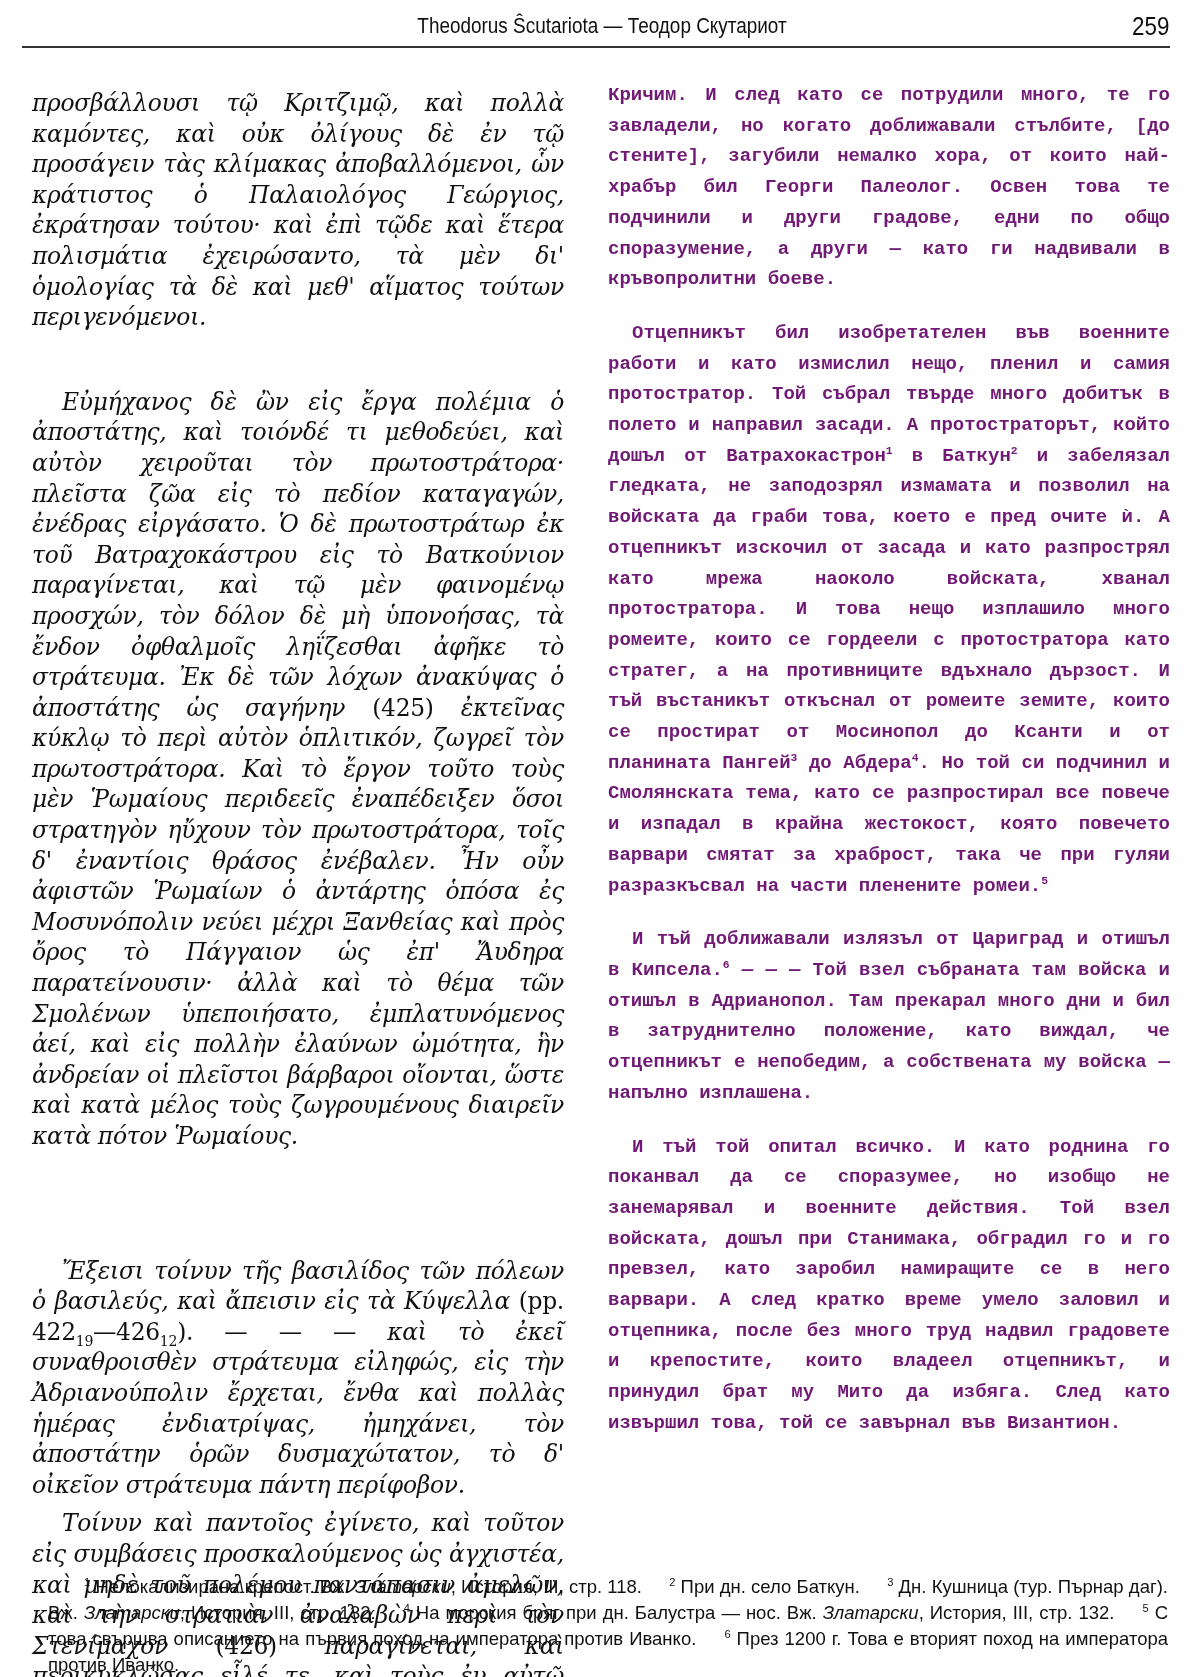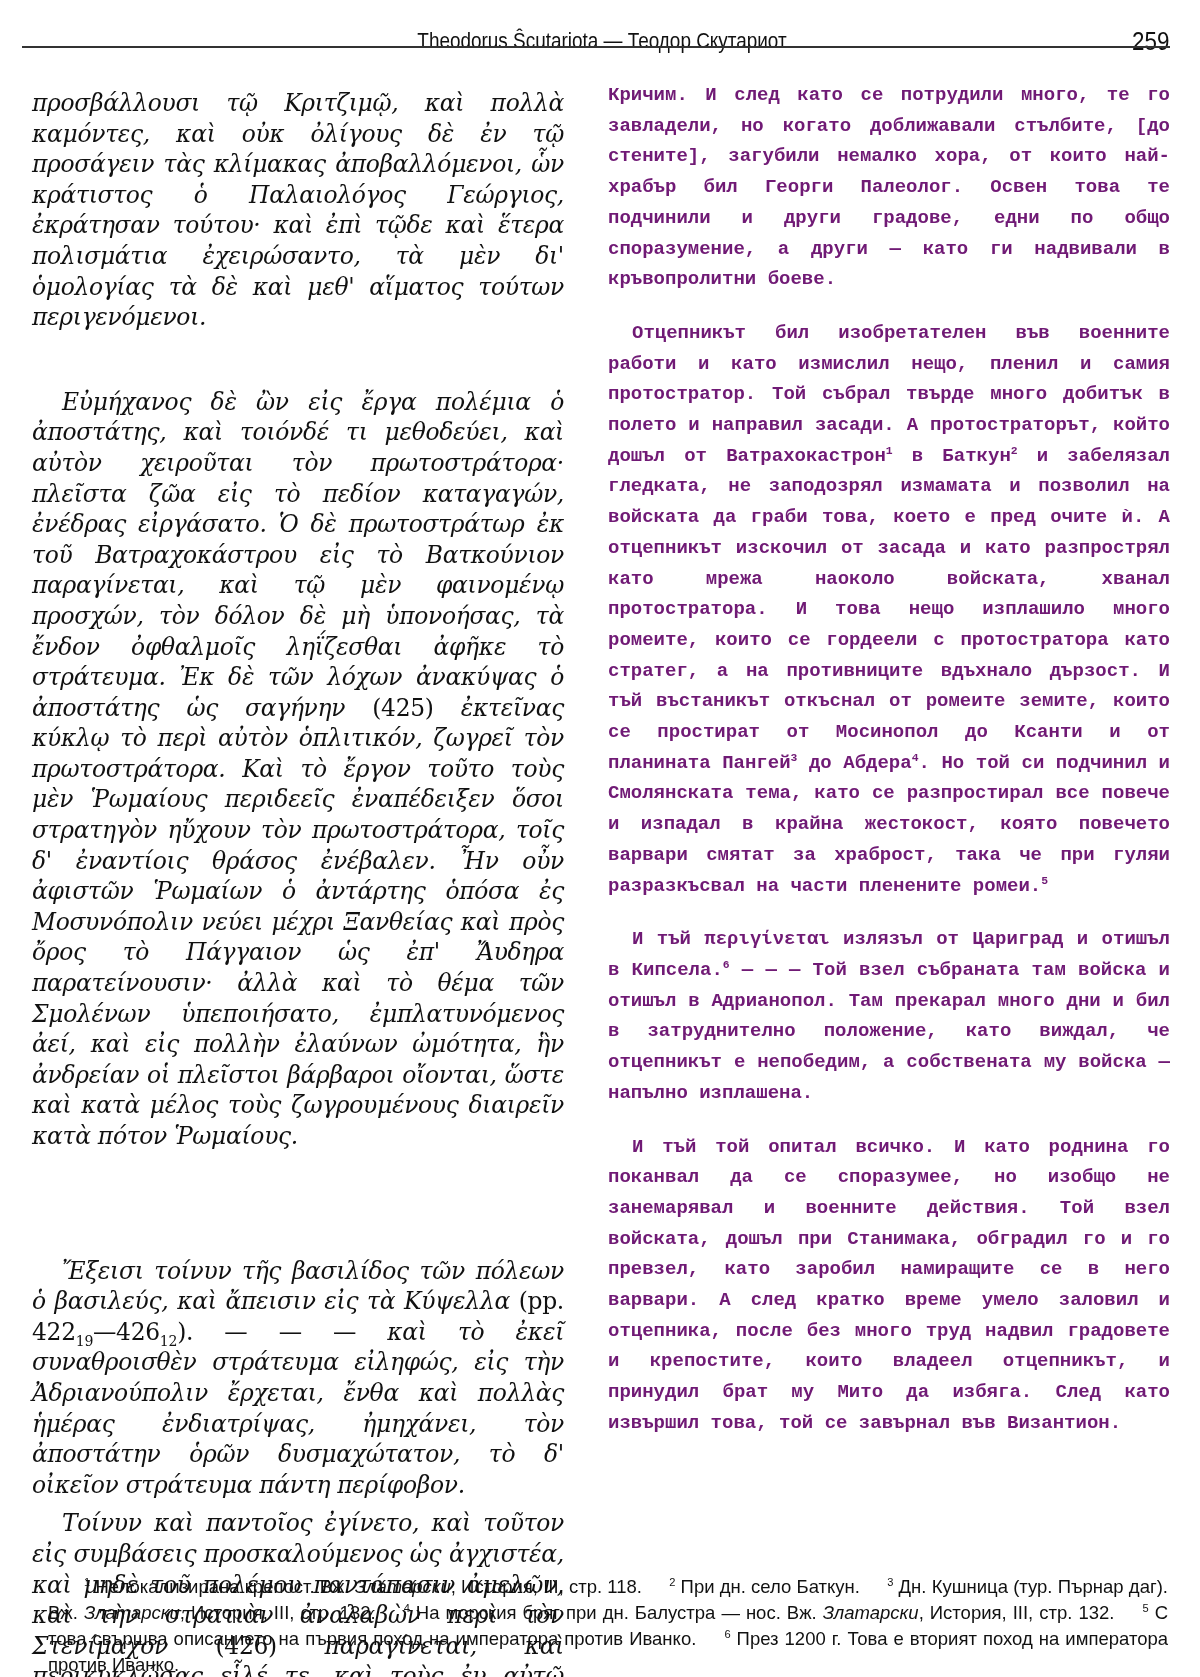--- a/index.html
+++ b/index.html
@@ -1,21 +1,21 @@
 <!DOCTYPE html>
 <html><head>
 <meta charset="utf-8">
 <style>
   html, body { margin: 0; padding: 0; background: #ffffff; }
   body {
     width: 1200px; height: 1677px; position: relative; overflow: hidden;
     color: #111; font-family: "Liberation Serif", "DejaVu Serif", serif;
   }
   .header {
-    position: absolute; left: 22px; top: 24px; width: 1160px; height: 40px;
+    position: absolute; left: 22px; top: 9px; width: 1160px; height: 40px;
   }
   .header .title {
     position: absolute; left: 0; right: 0; top: 4px; text-align: center;
     font-family: "Liberation Sans Narrow", "Liberation Sans", sans-serif;
     font-size: 22px; letter-spacing: 0px; transform: scaleX(0.86);
   }
   .header .pagenum {
     position: absolute; right: 10px; top: 2px; font-size: 26px;
     font-family: "Liberation Sans", sans-serif; transform: scaleX(0.86);
   }
@@ -72,21 +72,21 @@
   <div class="gap2"></div>
   <p class="indent"><span>Ἔξεισι τοίνυν τῆς βασιλίδος τῶν πόλεων ὁ βασιλεύς, καὶ ἄπεισιν εἰς τὰ Κύψελλα </span><span class="up"><span>(pp. 422</span><sub>19</sub><span>—426</span><sub>12</sub><span>). — — —</span></span><span> καὶ τὸ ἐκεῖ συναθροισθὲν στράτευμα εἰληφώς, εἰς τὴν Ἀδριανούπολιν ἔρχεται, ἔνθα καὶ πολλὰς ἡμέρας ἐνδιατρίψας, ἠμηχάνει, τὸν ἀποστάτην ὁρῶν δυσμαχώτατον, τὸ δ' οἰκεῖον στράτευμα πάντη περίφοβον.</span></p>
   <p class="indent"><span>Τοίνυν καὶ παντοῖος ἐγίνετο, καὶ τοῦτον εἰς συμβάσεις προσκαλούμενος ὡς ἀγχιστέα, καὶ μηδὲ τοῦ πολέμου παντάπασιν ἀμελῶν, καὶ τὴν στρατιὰν ἀναλαβὼν περὶ τὸν Στενίμαχον </span><span class="up">(426)</span><span> παραγίνεται, καὶ περικυκλώσας εἷλέ τε, καὶ τοὺς ἐν αὐτῷ βαρβάρους ἠνδραποδίσατο. Μετὰ βραχὺ δὲ καὶ τὸν ἀποστάτην εὐμεθόδως συνείληφε, καὶ ἐκ τούτου τῶν τε πόλεων καὶ φρουρίων ὧν ἦρχεν ὁ ἀποστάτης, χωρὶς πόνου πολλοῦ περιγίνεται, καὶ τὸν ἀδελφὸν αὐτοῦ Μῖτον φυγάδα δείκνυσι. Τοιαῦτα κατωρθωκὼς ἐπάνεισιν ἐς Βυζάντιον </span></p>
 </div>
 
 <div class="col-right cyr">
   <p>Кричим. И след като се потрудили много, те го завладели, но когато доближавали стълбите, [до стените], загубили немалко хора, от които най-храбър бил Георги Палеолог. Освен това те подчинили и други градове, едни по общо споразумение, а други — като ги надвивали в кръвопролитни боеве.</p>
   <div class="pgap"></div>
   <p class="indent"><span>Отцепникът бил изобретателен във военните работи и като измислил нещо, пленил и самия протостратор. Той събрал твърде много добитък в полето и направил засади. А протостраторът, който дошъл от Ватрахокастрон</span><sup>1</sup><span> в Баткун</span><sup>2</sup><span> и забелязал гледката, не заподозрял измамата и позволил на войската да граби това, което е пред очите ѝ. А отцепникът изскочил от засада и като разпрострял като мрежа наоколо войската, хванал протостратора. И това нещо изплашило много ромеите, които се гордеели с протостратора като стратег, а на противниците вдъхнало дързост. И тъй въстаникът откъснал от ромеите земите, които се простират от Мосинопол до Ксанти и от планината Пангей</span><sup>3</sup><span> до Абдера</span><sup>4</sup><span>. Но той си подчинил и Смолянската тема, като се разпростирал все повече и изпадал в крайна жестокост, която повечето варвари смятат за храброст, така че при гуляи разразкъсвал на части пленените ромеи.</span><sup>5</sup></p>
   <div class="pgap"></div>
-  <p class="indent"><span>И тъй περιγίνεται излязъл от Цариград и отишъл в Кипсела.</span><sup>6</sup><span> — — — Той взел събраната там войска и отишъл в Адрианопол. Там прекарал много дни и бил в затруднително положение, като виждал, че отцепникът е непобедим, а собствената му войска — напълно изплашена.</span></p>
+  <p class="indent"><span>И тъй доближавали излязъл от Цариград и отишъл в Кипсела.</span><sup>6</sup><span> — — — Той взел събраната там войска и отишъл в Адрианопол. Там прекарал много дни и бил в затруднително положение, като виждал, че отцепникът е непобедим, а собствената му войска — напълно изплашена.</span></p>
   <div class="pgap"></div>
   <p class="indent">И тъй той опитал всичко. И като роднина го поканвал да се споразумее, но изобщо не занемарявал и военните действия. Той взел войската, дошъл при Станимака, обградил го и го превзел, като заробил намиращите се в него варвари. А след кратко време умело заловил и отцепника, после без много труд надвил градовете и крепостите, които владеел отцепникът, и принудил брат му Мито да избяга. След като извършил това, той се завърнал във Византион.</p>
 </div>
 
 <div class="footnotes">
   <div class="line1">
     <span class="fn"><sup>1</sup><span> Нелокализирана крепост. Вж. </span><i>Златарски</i><span>, История, III, стр. 118.</span></span>
     <span class="fn"><sup>2</sup><span> При дн. село Баткун.</span></span>
     <span class="fn"><sup>3</sup><span> Дн. Кушница (тур. Пърнар даг). Вж. </span><i>Златарски</i><span>, История, III, стр. 132.</span></span>
     <span class="fn"><sup>4</sup><span> На морския бряг при дн. Балустра — нос. Вж. </span><i>Златарски</i><span>, История, III, стр. 132.</span></span>

